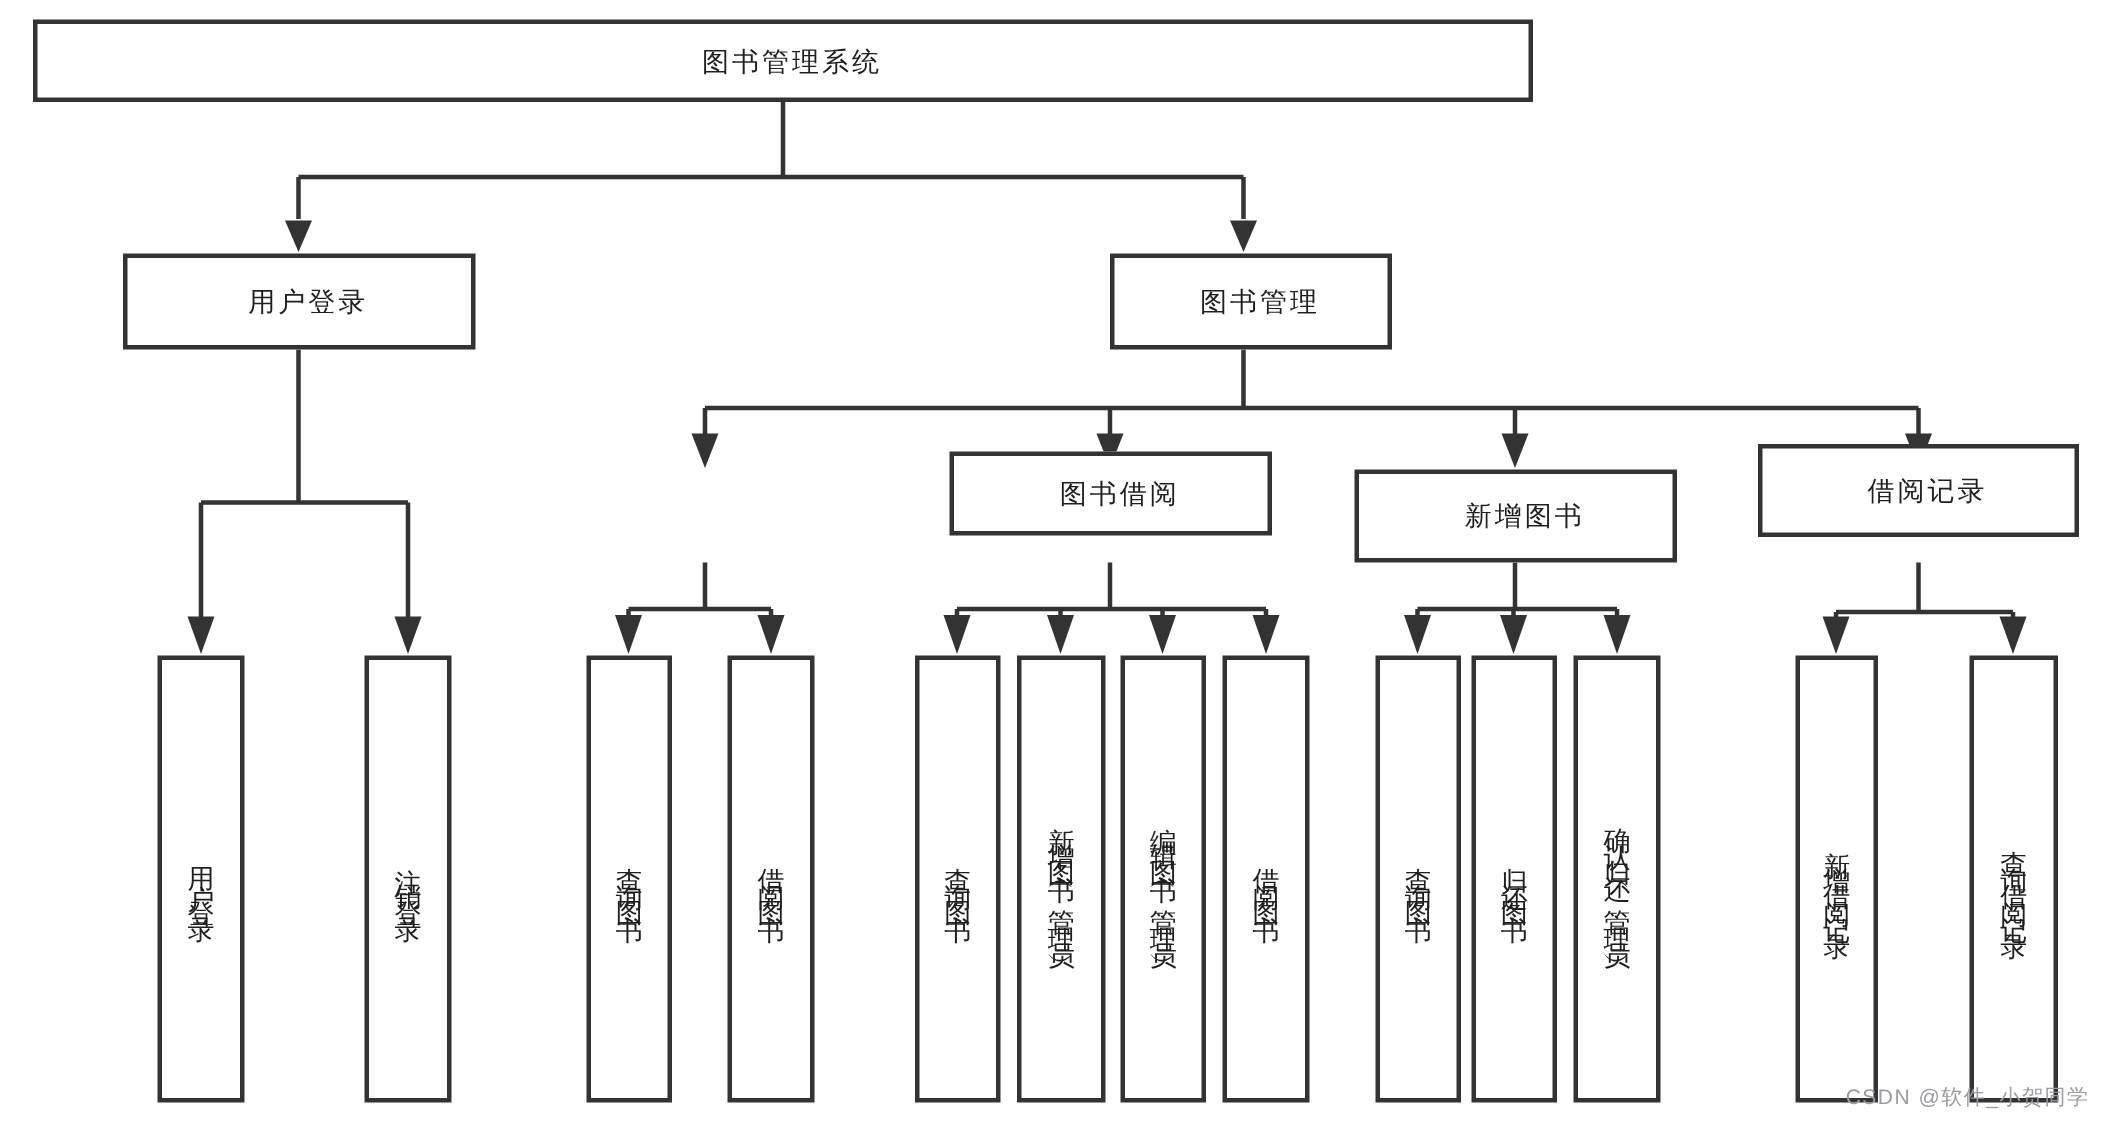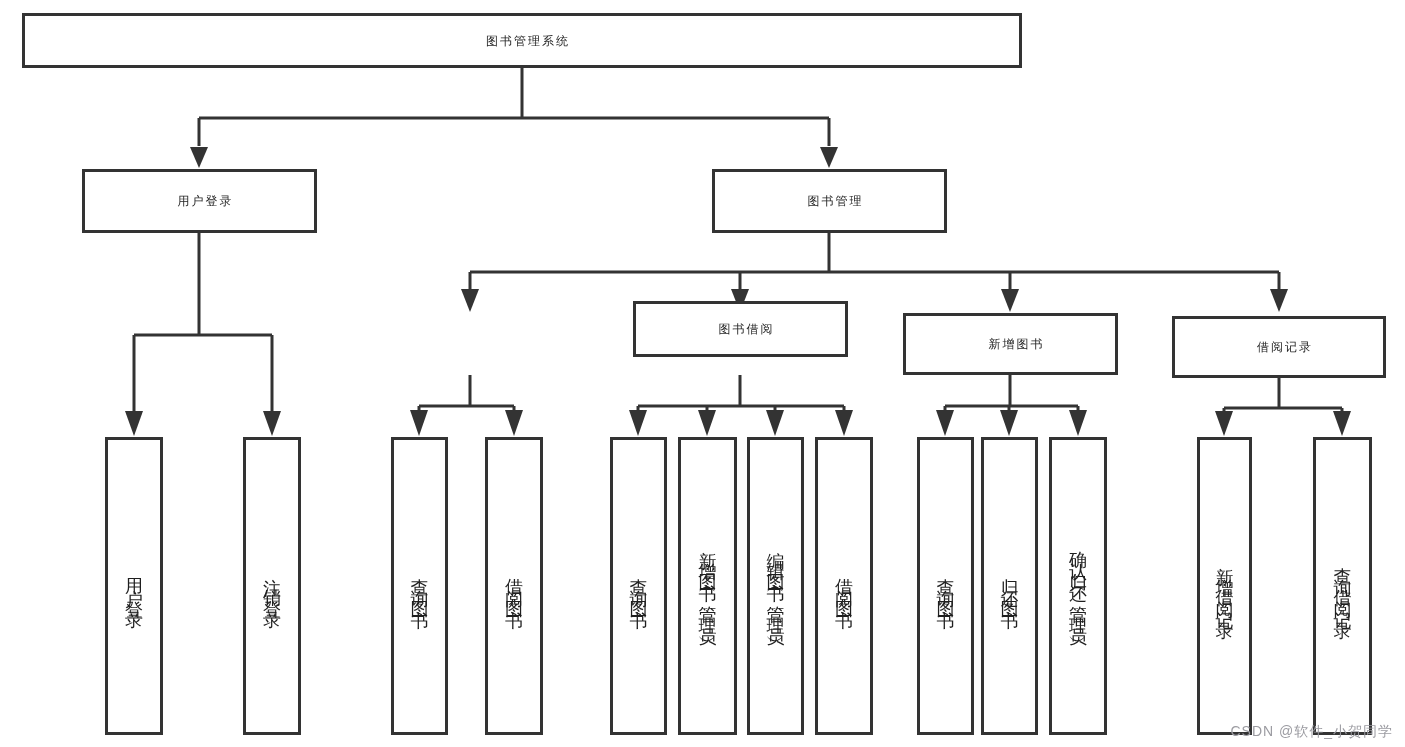--- a/index.html
+++ b/index.html
@@ -9,21 +9,21 @@
     position:relative; width:1405px; height:747px; background:var(--bg);
     overflow:hidden;
   }
   .wires { position:absolute; left:0; top:0; }
   .wires .ln { stroke:var(--line); stroke-width:3; fill:none; }
   .wires .ah { fill:var(--line); stroke:none; }
   .node {
     position:absolute; box-sizing:border-box;
     border:3px solid var(--line); background:var(--bg);
     display:flex; align-items:center; justify-content:center;
-    color:var(--text); font-size:12px; letter-spacing:2px; line-height:1;padding-left:12px;
+    color:var(--text); font-size:18px; letter-spacing:2px; line-height:1;padding-left:12px;
   }
   .vnode {
     position:absolute; box-sizing:border-box;
     border:3px solid var(--line); background:var(--bg);
     display:flex; align-items:center; justify-content:center;
     color:var(--text); font-size:18px; line-height:1;
   }
   .vnode span {
     writing-mode:vertical-rl; text-orientation:mixed;
     letter-spacing:11px; white-space:nowrap;
@@ -89,25 +89,25 @@
     <path class="ln" d="M1279 375 V408 M1224 408 H1342"></path>
     <path class="ln" d="M1224 408 V412"></path>
       <polygon class="ah" points="1215,411 1233,411 1224,436"></polygon>
     <path class="ln" d="M1342 408 V412"></path>
       <polygon class="ah" points="1333,411 1351,411 1342,436"></polygon>
   </svg>
 
   <div class="node" style="left:22px;top:13px;width:1000px;height:55px">图书管理系统</div>
 
   <div class="node" style="left:82px;top:169px;width:235px;height:64px">用户登录</div>
-  <div class="node" style="left:712px;top:169px;width:235px;height:64px">图书管理</div>
+  <div class="node" style="left:740px;top:169px;width:188px;height:64px">图书管理</div>
 
   <div class="node" style="left:633px;top:301px;width:215px;height:56px">图书借阅</div>
   <div class="node" style="left:903px;top:313px;width:215px;height:62px">新增图书</div>
-  <div class="node" style="left:1172px;top:316px;width:214px;height:62px">借阅记录</div>
+  <div class="node" style="left:1172px;top:296px;width:214px;height:62px">借阅记录</div>
 
   <div class="vnode" style="left:105px;top:437px;width:58px;height:298px">
     <span>用户登录</span>
   </div>
   <div class="vnode" style="left:243px;top:437px;width:58px;height:298px">
     <span>注销登录</span>
   </div>
 
   <div class="vnode" style="left:391px;top:437px;width:57px;height:298px">
     <span>查询图书</span>

